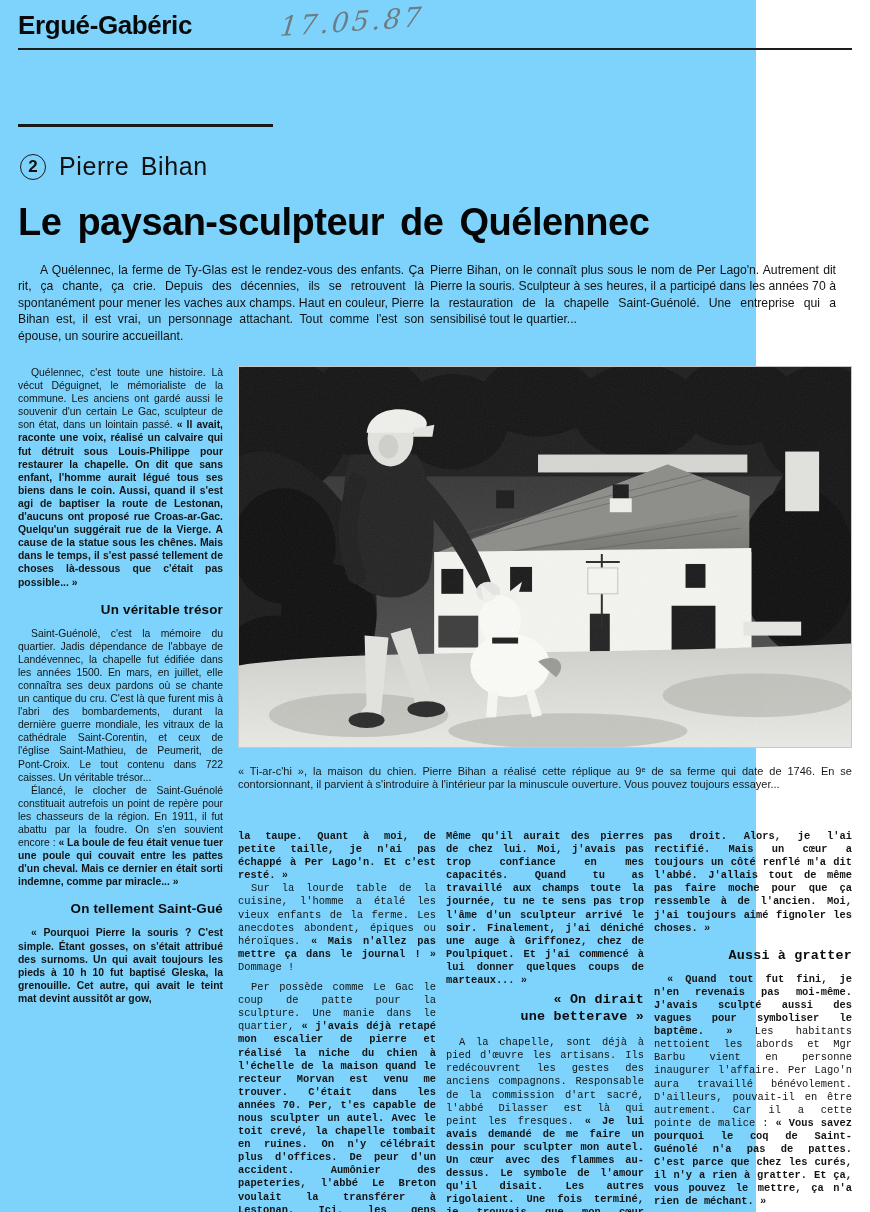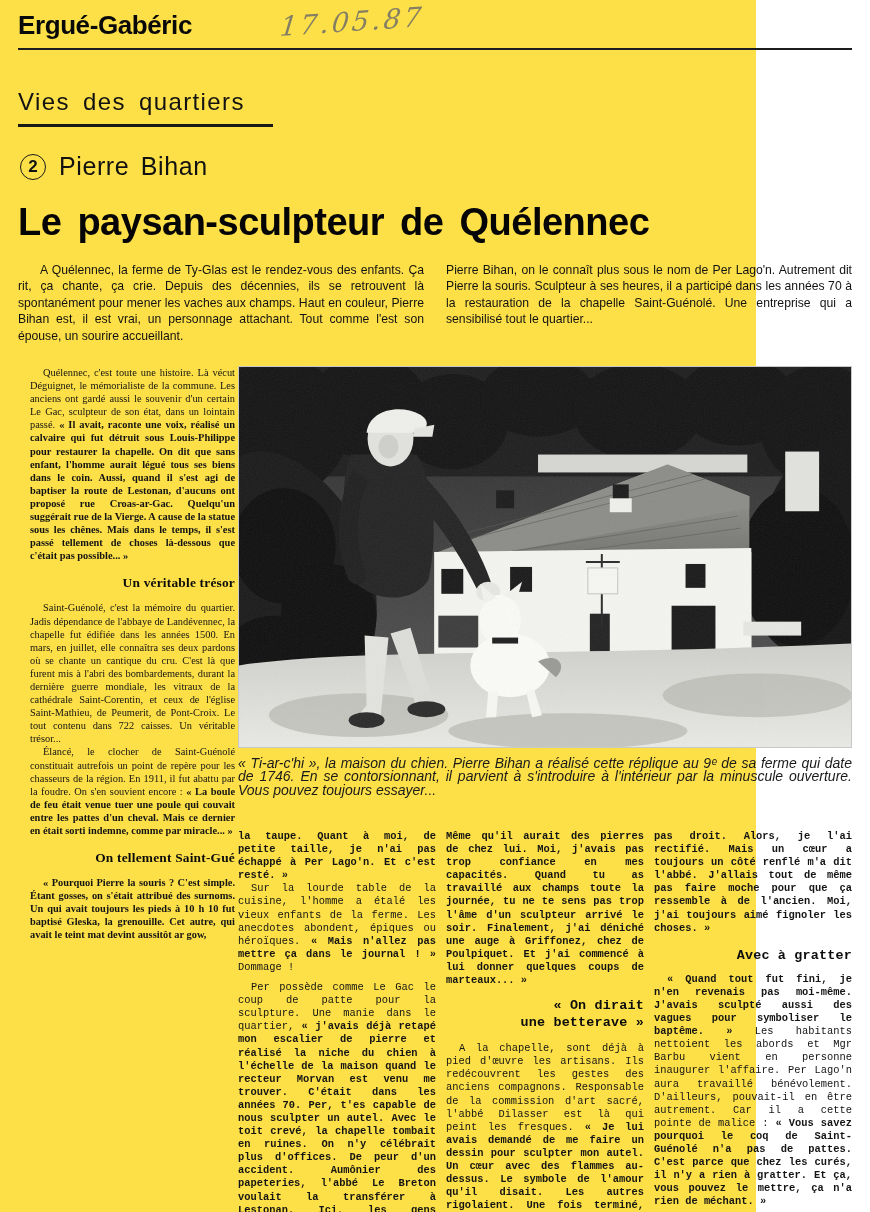--- a/index.html
+++ b/index.html
@@ -13,21 +13,21 @@
     font-family: "Liberation Sans", sans-serif;
     color: #141414;
     position: relative;
     overflow: hidden;
   }
 
   .page {
     position: relative;
     width: 756px;
     height: 1212px;
-    background: #fde047;
+    background: #7dd3fc;
     padding: 0;
     box-sizing: border-box;
   }
 
   
   .masthead {
     position: absolute;
     left: 18px;
     top: 10px;
     width: 834px;
@@ -121,45 +121,44 @@
     line-height: 44px;
   }
 
   
   .lead {
     position: absolute;
     left: 18px;
     top: 262px;
     width: 834px;
     display: flex;
-    gap: 22px;
+    gap: 6px;
   }
   .lead-col {
     width: 406px;
     font-size: 12.2px;
     line-height: 16.4px;
     text-align: justify;
     color: #121212;
   }
   .lead-col.first { text-indent: 22px; }
 
   
   .body-area {
     position: absolute;
     left: 18px;
     top: 366px;
     width: 834px;
   }
 
   .col-narrow {
     position: absolute;
-    left: 12px;
+    left: 0;
     top: 0;
     width: 205px;
-    font-family: Liberation Serif, serif;
   }
 
   .para {
     font-size: 10.4px;
     line-height: 13.1px;
     text-align: justify;
     text-indent: 13px;
     margin: 0 0 0 0;
     color: #141414;
     -webkit-hyphens: none;
@@ -171,21 +170,21 @@
   .subhead {
     font-size: 13.4px;
     font-weight: bold;
     text-align: right;
     margin: 13px 0 10px 0;
     color: #0c0c0c;
     letter-spacing: 0.2px;
   }
   .subhead.quote {
     line-height: 17px;
-    margin: 10px 0 11px 0;
+    margin: 4px 0 11px 0;
   }
 
   
   .photo-wrap {
     position: absolute;
     left: 220px;
     top: 0;
     width: 614px;
   }
   .photo {
@@ -194,25 +193,24 @@
     display: block;
     background: #8d8d8d;
     position: relative;
     overflow: hidden;
     border: 1px solid #c8c8c8;
     box-sizing: border-box;
   }
   .photo svg { display:block; width:100%; height:100%; }
 
   .caption {
-    margin-top: 9px;
+    margin-top: 17px;
     width: 614px;
-    font-size: 14px;
+    font-size: 11px;
     line-height: 13.4px;
-    font-style: italic;
     text-align: justify;
     color: #1a1a1a;
   }
 
   
   .lower-cols {
     position: absolute;
     left: 220px;
     top: 464px;
     width: 614px;
@@ -237,21 +235,20 @@
 <body>
 
 <div class="page">
 
   <div class="masthead">
     <div class="masthead-title">Ergué-Gabéric</div>
     <div class="handwriting">17.05.87</div>
   </div>
   <div class="masthead-rule"></div>
 
-  <div class="section-kicker">Vies des quartiers</div>
   <div class="kicker-rule"></div>
 
   <div class="serie-line">
     <div class="serie-num">2</div>
     <div class="serie-name">Pierre Bihan</div>
   </div>
 
   <div class="headline">Le paysan-sculpteur de Quélennec</div>
 
   <div class="lead">
@@ -417,20 +414,20 @@
         <p class="para b noindent">Même qu'il aurait des pierres de chez lui. Moi, j'avais pas trop confiance en mes capacités. Quand tu as travaillé aux champs toute la journée, tu ne te sens pas trop l'âme d'un sculpteur arrivé le soir. Finalement, j'ai déniché une auge à Griffonez, chez de Poulpiquet. Et j'ai commencé à lui donner quelques coups de marteaux... »</p>
         <div class="subhead quote">
           <div>« On dirait</div>
           <div>une betterave »</div>
         </div>
         <p class="para"><span>A la chapelle, sont déjà à pied d'œuvre les artisans. Ils redécouvrent les gestes des anciens compagnons. Responsable de la commission d'art sacré, l'abbé Dilasser est là qui peint les fresques.</span> <b>« Je lui avais demandé de me faire un dessin pour sculpter mon autel. Un cœur avec des flammes au-dessus. Le symbole de l'amour qu'il disait. Les autres rigolaient. Une fois terminé, je trouvais que mon cœur n'était</b></p>
       </div>
 
       <div class="lower-col">
         <p class="para b noindent">pas droit. Alors, je l'ai rectifié. Mais un cœur a toujours un côté renflé m'a dit l'abbé. J'allais tout de même pas faire moche pour que ça ressemble à de l'ancien. Moi, j'ai toujours aimé fignoler les choses. »</p>
-        <div class="subhead">Avec à gratter</div>
+        <div class="subhead">Aussi à gratter</div>
         <p class="para"><b>« Quand tout fut fini, je n'en revenais pas moi-même. J'avais sculpté aussi des vagues pour symboliser le baptême. »</b><span> Les habitants nettoient les abords et Mgr Barbu vient en personne inaugurer l'affaire. Per Lago'n aura travaillé bénévolement. D'ailleurs, pouvait-il en être autrement. Car il a cette pointe de malice :</span> <b>« Vous savez pourquoi le coq de Saint-Guénolé n'a pas de pattes. C'est parce que chez les curés, il n'y a rien à gratter. Et ça, vous pouvez le mettre, ça n'a rien de méchant. »</b></p>
         <div class="byline">Laurent QUÉVILLY.</div>
       </div>
 
     </div>
   </div>
 </div>
 
 </body></html>

